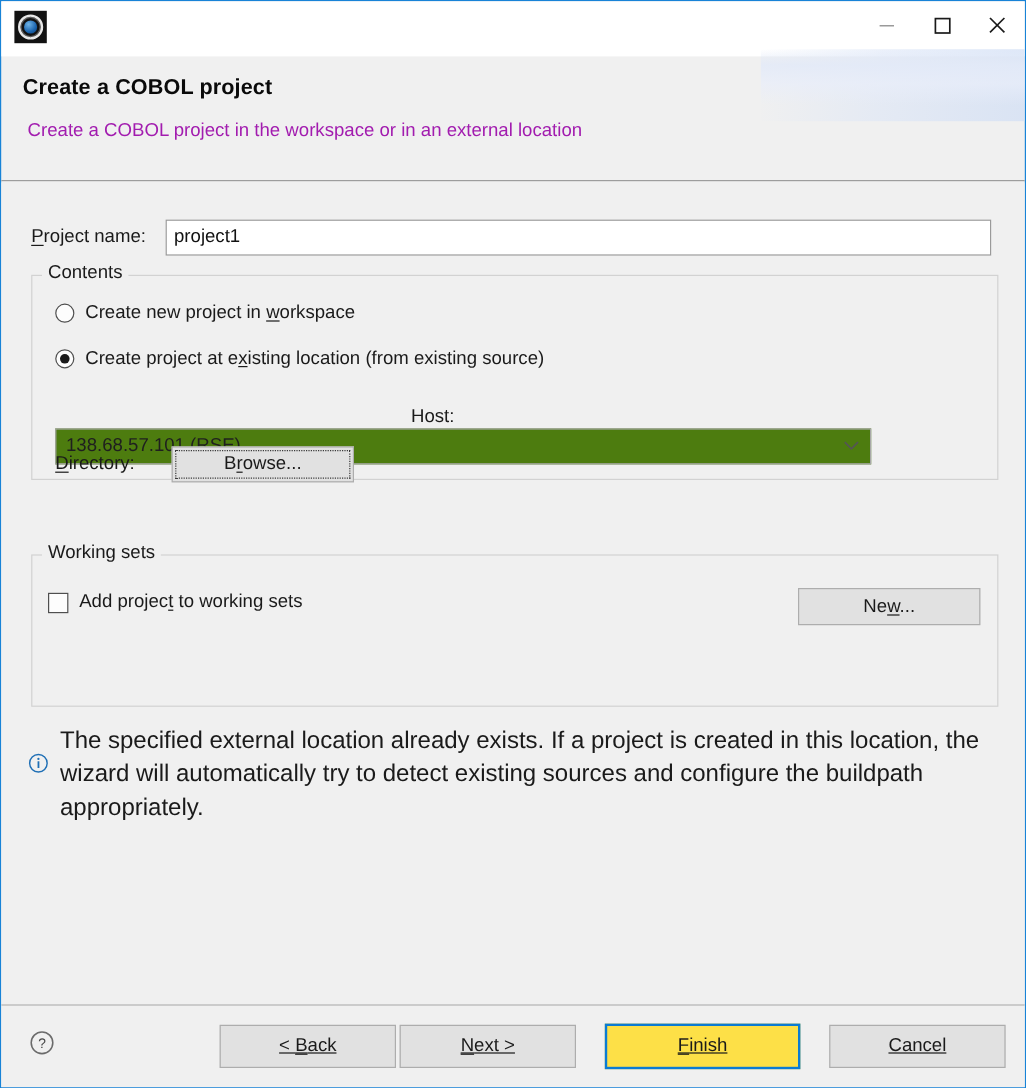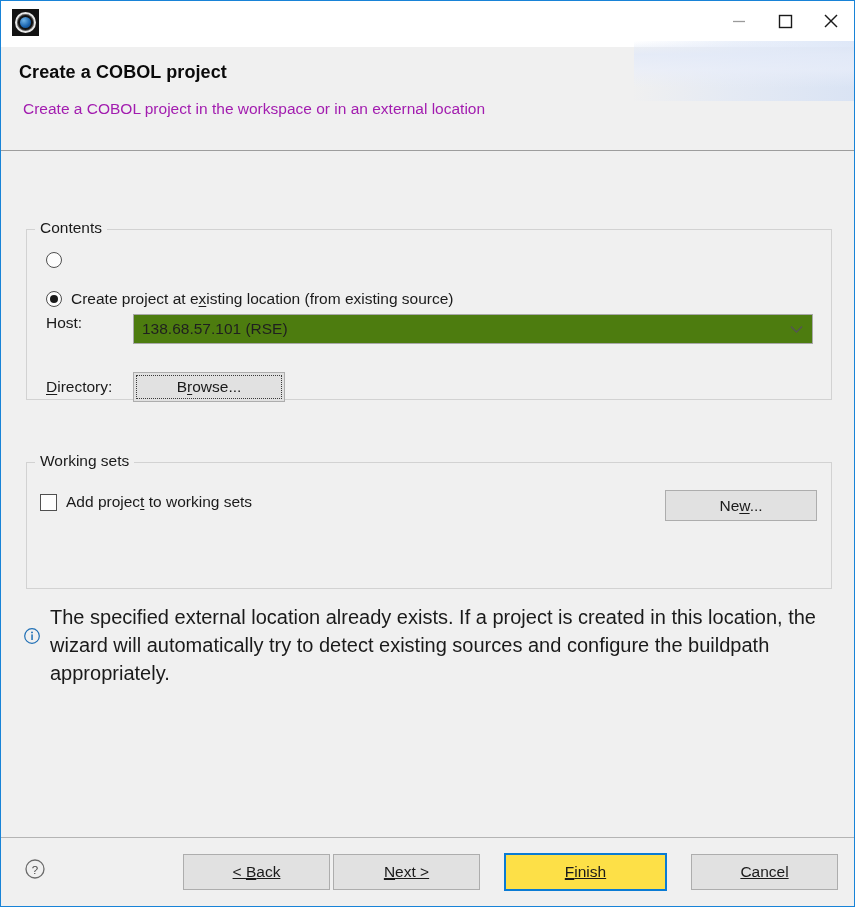--- a/index.html
+++ b/index.html
@@ -242,50 +242,55 @@
     </div>
   </div>
 
   <div class="header">
     <div class="header-title">Create a COBOL project</div>
     <div class="header-desc">Create a COBOL project in the workspace or in an external location</div>
   </div>
 
   <div class="body">
 
+    <div class="row-projname">
+      <div class="lbl"><u>P</u><span>roject name:</span></div>
+      <div class="textfield" style="width:688px;">project1</div>
+    </div>
 
     <div class="group" id="group-contents">
       <div class="group-title">Contents</div>
 
       <div class="radio-row" style="left:19px; top:22px;">
         <div class="radio"></div>
+        <div class="lbl"><span>Create new project in </span><u>w</u><span>orkspace</span></div>
       </div>
 
       <div class="radio-row" style="left:19px; top:60px;">
         <div class="radio">
             <div class="dot"></div>
           </div>
         <div class="lbl"><span>Create project at e</span><u>x</u><span>isting location (from existing source)</span></div>
       </div>
 
-      <div style="position:absolute; left:19px; top:84px; display:flex; align-items:flex-start;">
+      <div style="position:absolute; left:19px; top:109px; display:flex; align-items:center;flex-direction:column;">
         <div class="lbl" style="width:87px;">Host:</div>
         <div class="combo" style="width:680px;">
           <span>138.68.57.101 (RSE)</span>
           <span class="chev">
             <svg width="13" height="9" viewBox="0 0 13 9">
                 <polyline points="1,1.5 6.5,7 12,1.5" fill="none" stroke="#555" stroke-width="1.4"></polyline>
               </svg>
           </span>
         </div>
       </div>
 
       <div style="position:absolute; left:19px; top:142px; display:flex; align-items:center;">
         <div class="lbl" style="width:87px;"><u>D</u><span>irectory:</span></div>
-        <div class="btn focus" style="width:152px; height:30px; ">
+        <div class="btn focus" style="width:152px; height:30px; margin-left:10px;">
           <span><span>B</span><u>r</u><span>owse...</span></span>
         </div>
       </div>
     </div>
 
     <div class="group" id="group-workingsets">
       <div class="group-title">Working sets</div>
 
       <div class="check-row" style="left:13px; top:30px;">
         <div class="checkbox"></div>

